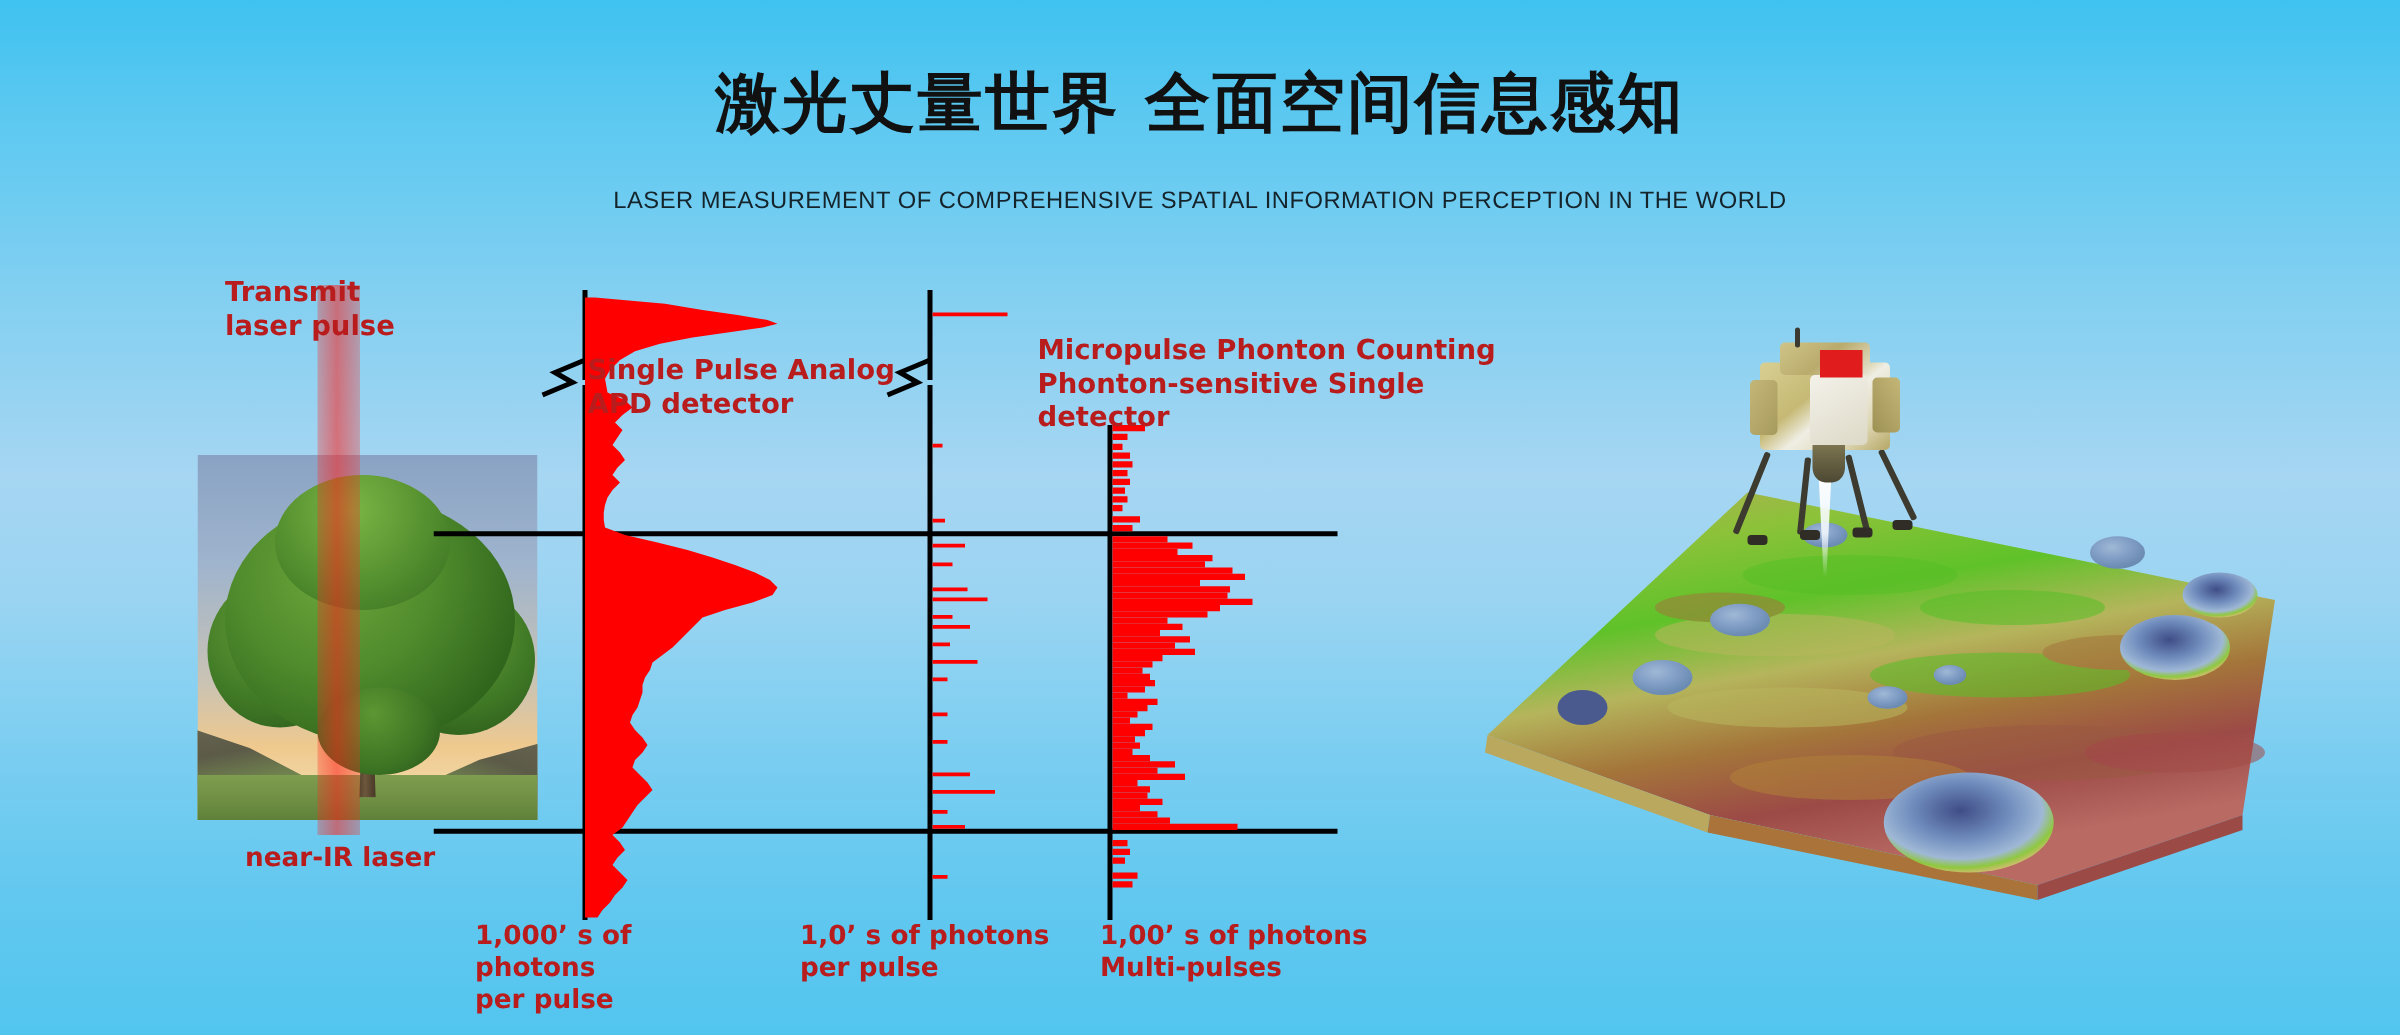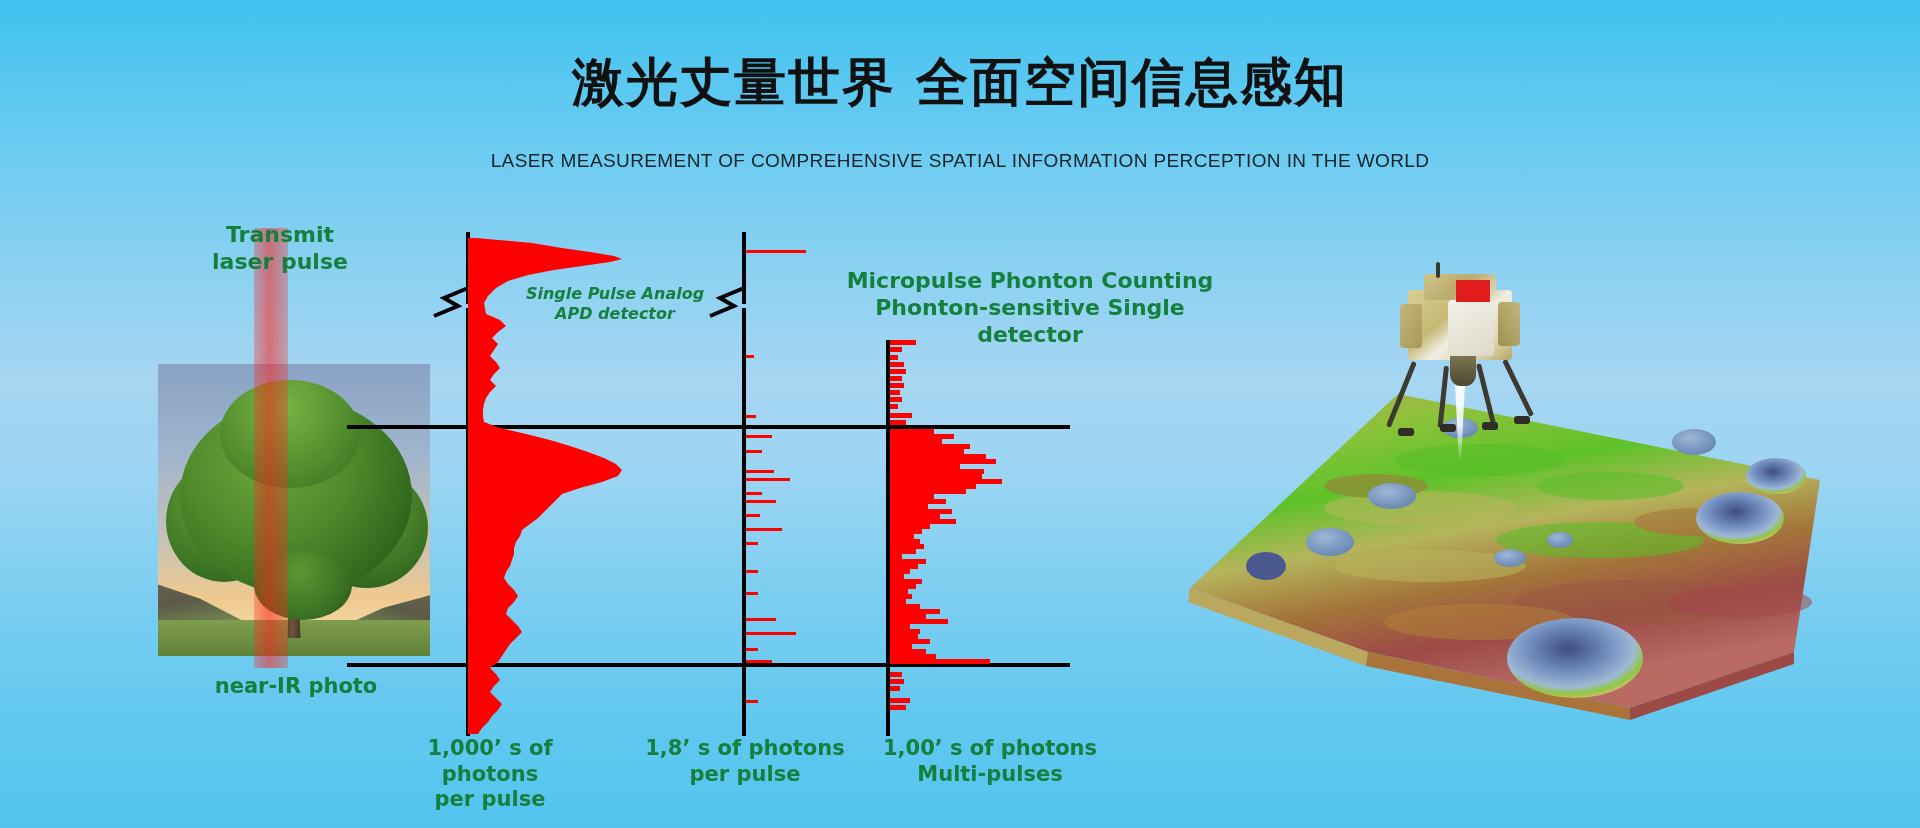--- a/index.html
+++ b/index.html
@@ -27,23 +27,23 @@
     font-family:"DejaVu Sans","Liberation Sans",sans-serif;
   }
   #subtitle{
     position:absolute;left:0;right:0;top:150px;text-align:center;
     font-size:19px;font-weight:400;color:#15232b;letter-spacing:.4px;
     font-family:"Liberation Sans",sans-serif;
   }
 
   
   .lbl{
-    position:absolute;color:#15803d;font-weight:bold;
+    position:absolute;color:#b91c1c;font-weight:bold;
     font-family:"DejaVu Sans","Liberation Sans",sans-serif;
-    line-height:1.22;white-space:pre-line;text-align:center;
+    line-height:1.22;white-space:pre-line;text-align:left;
   }
 
   
   #photo-wrap{position:absolute;left:158px;top:364px;width:272px;height:292px;}
   #photo{position:absolute;inset:0;overflow:hidden;}
   .sky{position:absolute;left:0;top:0;width:100%;height:100%;
        background:linear-gradient(180deg,#8aa3c4 0%,#9fb4cd 30%,#c9c3b4 62%,#efc98e 80%,#f2d9a8 92%,#b6b77e 100%);}
   .hill-l{position:absolute;left:-4px;bottom:0;width:120px;height:96px;
        background:linear-gradient(170deg,#6d6a55 0%,#5c5b48 40%,#7c9a52 75%,#86a455 100%);
        clip-path:polygon(0 24%,38% 40%,72% 62%,100% 78%,100% 100%,0 100%);}
@@ -111,40 +111,40 @@
       <div class="canopy c1"></div>
       <div class="canopy c4"></div>
       <div class="canopy c5"></div>
     </div>
   </div>
   <div id="laser-beam"></div>
 
   <div class="lbl" style="left:180px;top:222px;width:200px;font-size:22px;">Transmit
 laser pulse</div>
 
-  <div class="lbl" style="left:196px;top:674px;width:200px;font-size:21px;">near-IR photo</div>
+  <div class="lbl" style="left:196px;top:674px;width:200px;font-size:21px;">near-IR laser</div>
 
   <div class="ref-line" style="left:347px;top:425px;width:723px;"></div>
   <div class="ref-line" style="left:347px;top:663px;width:723px;"></div>
 
   <div>
     <div class="axis" style="left:466px;top:232px;height:72px;"></div>
     <div class="axis" style="left:466px;top:308px;height:428px;"></div>
     <svg class="zig" style="left:432px;top:286px;" width="80" height="42" viewBox="0 0 80 42">
       <polyline points="2,30 26,20 12,12 36,2" fill="none" stroke="#000" stroke-width="4"></polyline>
       <polyline points="36,2 36,40" fill="none" stroke="#000" stroke-width="0"></polyline>
     </svg>
     <svg class="wave" style="left:468px;top:230px;" width="230" height="512" viewBox="0 0 230 512">
         <polygon points="0,8 8,8 64,13 94,18 122,22 146,26 154,29 142,32 114,36 86,40 60,45 40,51 28,58 20,66 16,73 18,84 32,90 38,96 30,102 24,108 30,114 26,120 22,126 28,132 32,138 26,144 22,150 28,156 22,162 18,168 16,174 15,180 15,186 16,192 32,198 58,204 82,210 102,216 120,222 136,228 148,234 154,240 150,246 134,252 112,258 94,264 88,270 82,276 76,282 70,288 62,294 54,300 52,306 48,312 46,318 46,324 44,330 42,336 38,342 36,348 40,354 46,360 50,366 46,372 40,378 38,384 44,390 50,396 54,402 48,408 42,414 38,420 34,426 30,432 22,438 28,444 32,450 26,456 22,462 28,468 34,474 30,480 24,486 20,492 14,498 10,504 0,504" fill="#fe0000"></polygon>
       </svg>
     <div class="lbl" style="left:380px;top:736px;width:220px;font-size:21px;">1,000’  s of photons
 per pulse</div>
   </div>
 
-  <div class="lbl" style="left:470px;top:284px;width:290px;font-size:16px;font-style:italic;">Single Pulse Analog
+  <div class="lbl" style="left:470px;top:284px;width:290px;font-size:22px;">Single Pulse Analog
 APD detector</div>
 
   <div>
     <div class="axis" style="left:742px;top:232px;height:72px;"></div>
     <div class="axis" style="left:742px;top:308px;height:428px;"></div>
     <svg class="zig" style="left:708px;top:286px;" width="80" height="42" viewBox="0 0 80 42">
       <polyline points="2,30 26,20 12,12 36,2" fill="none" stroke="#000" stroke-width="4"></polyline>
     </svg>
     <div id="plot2-bars" style="position:absolute;left:746px;top:0;width:200px;height:828px;">
         <div class="bar h3" style="top: 250px; width: 60px; background: rgb(254, 0, 0);"></div>
@@ -160,21 +160,21 @@
         <div class="bar h3" style="top: 528px; width: 36px; background: rgb(254, 0, 0);"></div>
         <div class="bar h3" style="top: 542px; width: 12px; background: rgb(254, 0, 0);"></div>
         <div class="bar h3" style="top: 570px; width: 12px; background: rgb(254, 0, 0);"></div>
         <div class="bar h3" style="top: 592px; width: 12px; background: rgb(254, 0, 0);"></div>
         <div class="bar h3" style="top: 618px; width: 30px; background: rgb(254, 0, 0);"></div>
         <div class="bar h3" style="top: 632px; width: 50px; background: rgb(254, 0, 0);"></div>
         <div class="bar h3" style="top: 648px; width: 12px; background: rgb(254, 0, 0);"></div>
         <div class="bar h3" style="top: 660px; width: 26px; background: rgb(254, 0, 0);"></div>
         <div class="bar h3" style="top: 700px; width: 12px; background: rgb(254, 0, 0);"></div>
       </div>
-    <div class="lbl" style="left:640px;top:736px;width:210px;font-size:21px;">1,8’  s of photons
+    <div class="lbl" style="left:640px;top:736px;width:210px;font-size:21px;">1,0’  s of photons
 per pulse</div>
   </div>
 
   <div>
     <div class="axis" style="left:886px;top:340px;height:396px;"></div>
     <div id="plot3-bars" style="position:absolute;left:890px;top:0;width:220px;height:828px;">
         <div class="bar h5" style="top: 340px; width: 26px; background: rgb(254, 0, 0);"></div>
         <div class="bar h5" style="top: 347px; width: 12px; background: rgb(254, 0, 0);"></div>
         <div class="bar h5" style="top: 355px; width: 8px; background: rgb(254, 0, 0);"></div>
         <div class="bar h5" style="top: 362px; width: 14px; background: rgb(254, 0, 0);"></div>

